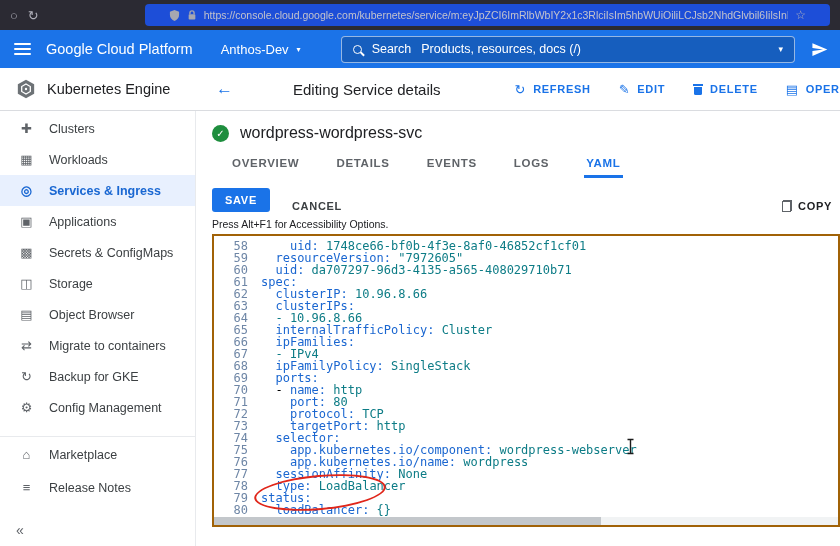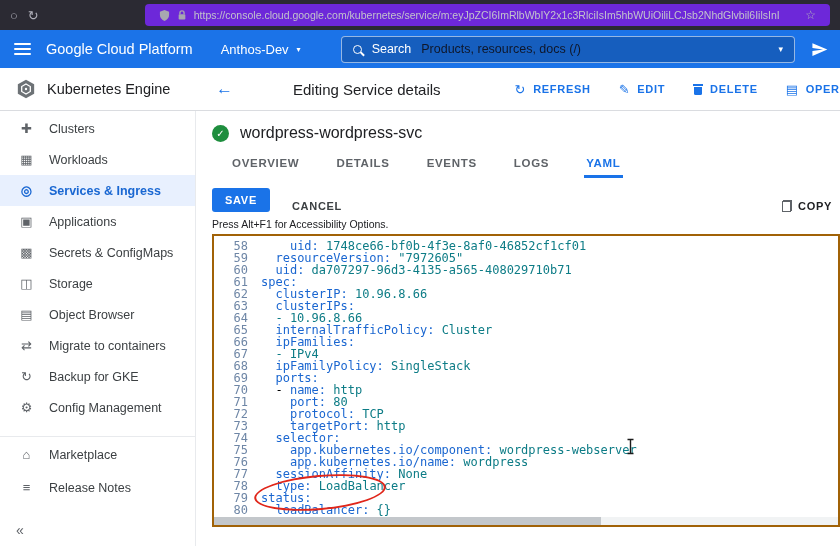--- a/index.html
+++ b/index.html
@@ -5,40 +5,40 @@
   * { box-sizing: border-box; }
   html,body { margin:0; padding:0; }
   body {
     width:840px; height:546px; overflow:hidden; background:#fff;
     font-family:"Liberation Sans", sans-serif; position:relative;
   }
 
   
   .browser-bar { height:30px; background:#2b2a33; display:flex; align-items:center; padding:0 10px; gap:10px; }
   .b-icon { color:#b0b0ba; font-size:13px; line-height:1; cursor:pointer; }
-  .url-bar { flex:1; margin-left:96px; height:22px; background:#6d28d9; border-radius:4px;
-    display:flex; align-items:center; gap:7px; padding:0 14px; min-width:0; cursor:text; }
+  .url-bar { flex:1; margin-left:96px; height:22px; background:#1d4ed8; border-radius:4px;
+    display:flex; align-items:center; gap:7px; padding:0 24px; min-width:0; cursor:text; }
   .url-text { color:#c3c3cc; font-size:10.5px; white-space:nowrap; overflow:hidden; flex:1; }
   .star { color:#b0b0ba; font-size:12px; cursor:pointer; }
 
   
   .gcp-header { height:38px; background:#1b73e8; display:flex; align-items:center; padding:0 12px 0 14px; color:#fff; }
   .hamburger { width:17px; display:flex; flex-direction:column; gap:3px; margin-right:15px; cursor:pointer; flex:none; }
   .hamburger i { height:2px; background:#fff; border-radius:1px; }
   .gcp-brand { font-size:14.5px; margin-right:28px; white-space:nowrap; }
   .project-selector { display:flex; align-items:center; gap:8px; font-size:13px; margin-right:40px; cursor:pointer; white-space:nowrap; }
   .caret { font-size:8px; }
   .search-bar { flex:1; max-width:458px; height:27px; background:rgba(0,0,0,0.18);
     border:1px solid rgba(255,255,255,0.55); border-radius:4px; display:flex; align-items:center;
     padding:0 11px; gap:10px; cursor:text; min-width:0; }
   .mag-icon { width:9px; height:9px; border:1.5px solid #fff; border-radius:50%; position:relative; flex:none; }
   .mag-icon::after { content:""; position:absolute; width:5px; height:1.5px; background:#fff;
     transform:rotate(45deg); right:-4px; bottom:-2px; }
   .search-label { font-size:12.5px; color:#fff; }
-  .search-hint { font-size:12.5px; color:#0f172a; flex:1; white-space:nowrap; overflow:hidden; }
+  .search-hint { font-size:12.5px; color:#ffffff; flex:1; white-space:nowrap; overflow:hidden; }
   .search-chevron { font-size:9px; color:#fff; }
   .gcp-right { margin-left:auto; display:flex; align-items:center; padding-left:16px; }
 
   
   .app-header { height:43px; display:flex; align-items:stretch; border-bottom:1px solid #dadce0; background:#fff;justify-content:center; }
   .k8s-brand { width:196px; flex:none; display:flex; align-items:center; gap:10px; padding-left:15px; }
   .k8s-name { font-size:14.5px; color:#202124; white-space:nowrap; }
   .toolbar { flex:1; display:flex; align-items:center; padding:0 16px 0 20px; min-width:0; }
   .back-arrow { color:#1a73e8; font-size:17px; margin-right:24px; cursor:pointer; }
   .page-title { font-size:15px; color:#202124; margin-right:74px; white-space:nowrap;margin-left:36px; }

